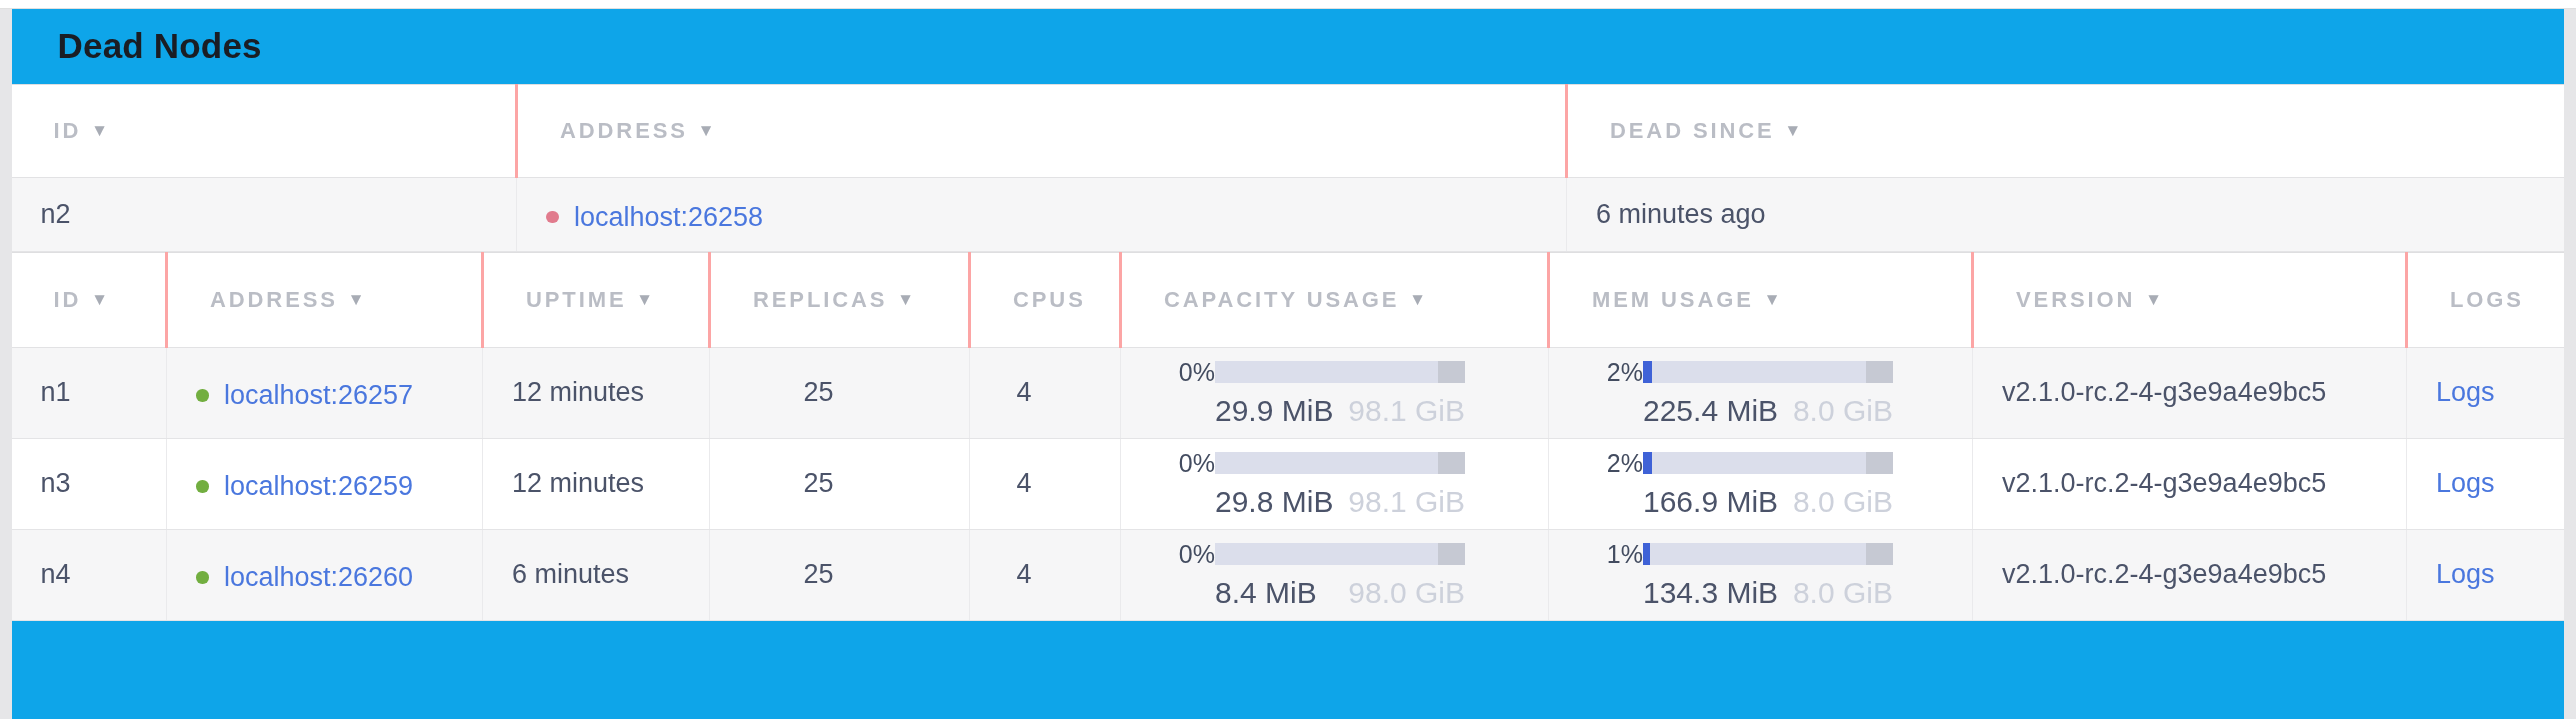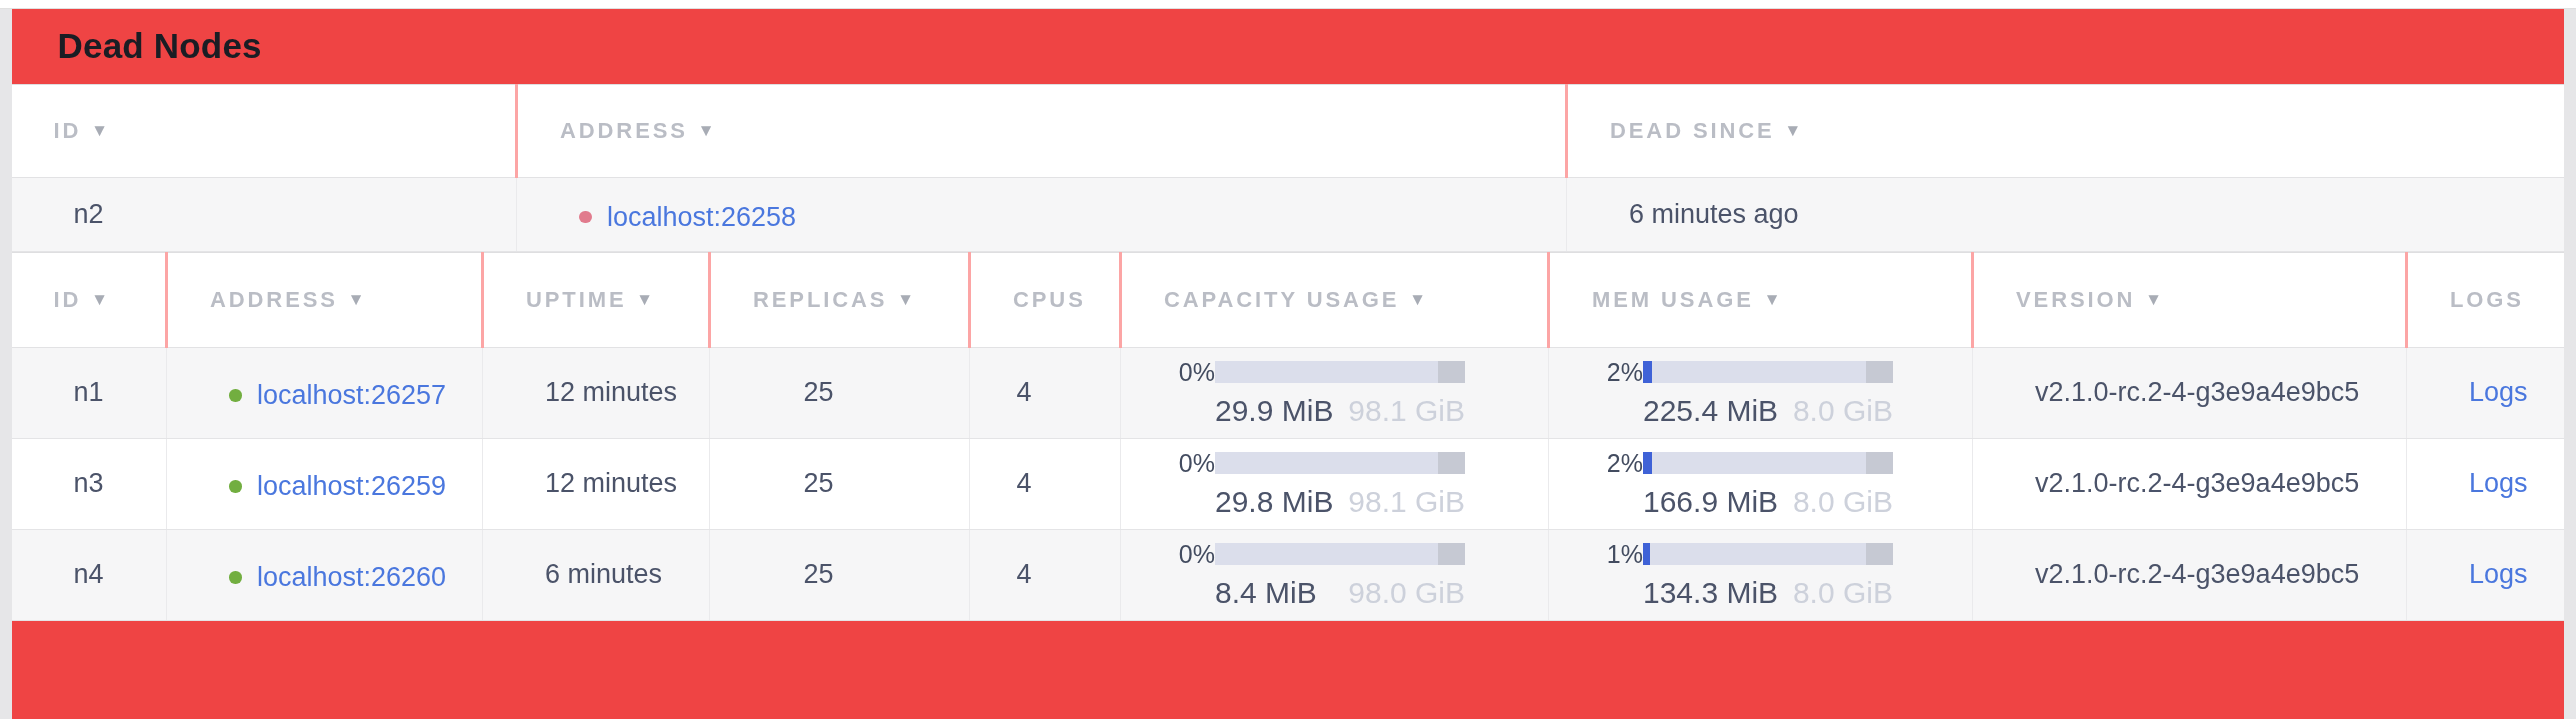--- a/index.html
+++ b/index.html
@@ -8,21 +8,21 @@
     width: 2576px; height: 720px; overflow: hidden;
     background: #ffffff;
     font-family: "Liberation Sans", sans-serif;
     -webkit-font-smoothing: antialiased;
   }
   .top-band { height: 8.7px; background: #ffffff; border-bottom: 1px solid #e0e0e0; }
   .frame { display: flex; height: 710px; }
   .gutter { background: #e6e6e8; flex: none; }
   .gutter.left  { width: 11.5px; }
   .gutter.right { width: 12.5px; }
-  main { width: 2552px; flex: none; background: #ef4444; }
+  main { width: 2552px; flex: none; background: #0ea5e9; }
 
   .section-title {
     height: 75px; display: flex; align-items: center;
     padding-left: 46px;
     font-size: 35px; font-weight: 700; color: #1a1d24;
     letter-spacing: 0.2px;
   }
 
   table {
     border-collapse: collapse; table-layout: fixed;
@@ -38,21 +38,21 @@
     border-bottom: 1px solid #e2e2e4;
     white-space: nowrap; overflow: hidden;
   }
   th:last-child { border-right: none; }
   .dead-table th { height: 93px; }
   .live-table th { height: 95px; }
   .sort-arrow { font-size: 17.3px; color: #a8acb5; margin-left: 9.6px; position: relative; top: -1.9px; letter-spacing: 0; }
 
   td {
     vertical-align: middle;
-    padding-left: 62px;
+    padding-left: 29px;
     font-size: 27px; color: #4b5369;
     background: #ffffff;
     border-right: 1px solid #eaeaec;
     border-bottom: 1px solid #e4e4e6;
     white-space: nowrap; overflow: hidden;
   }
   td:last-child { border-right: none; }
   tbody tr:nth-child(odd) td { background: #f6f6f7; }
   .dead-table tbody tr { height: 74px; }
   .live-table tbody tr { height: 91px; }

